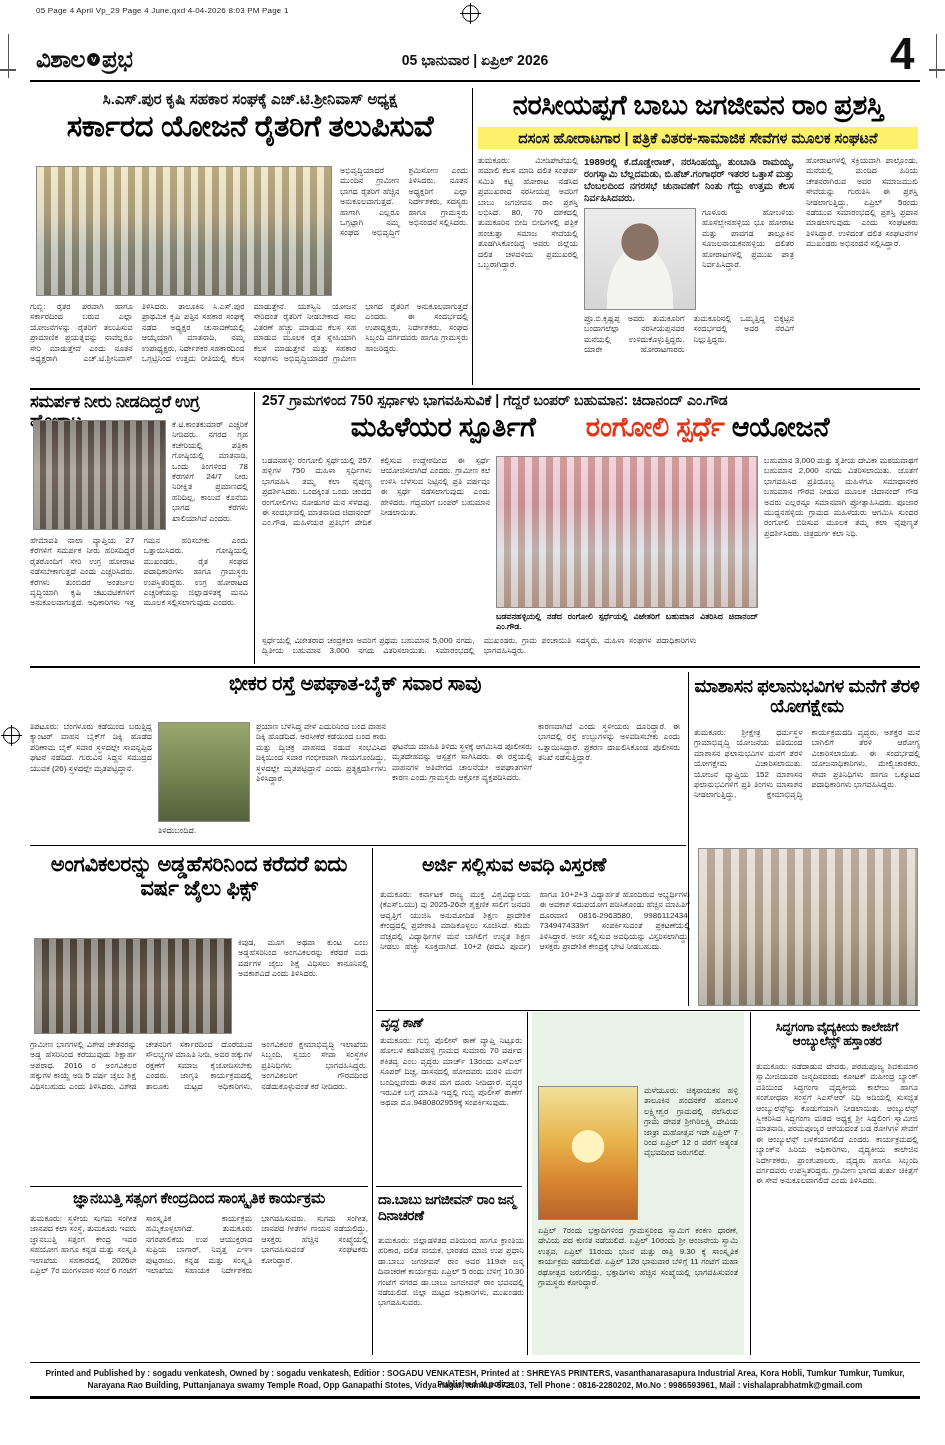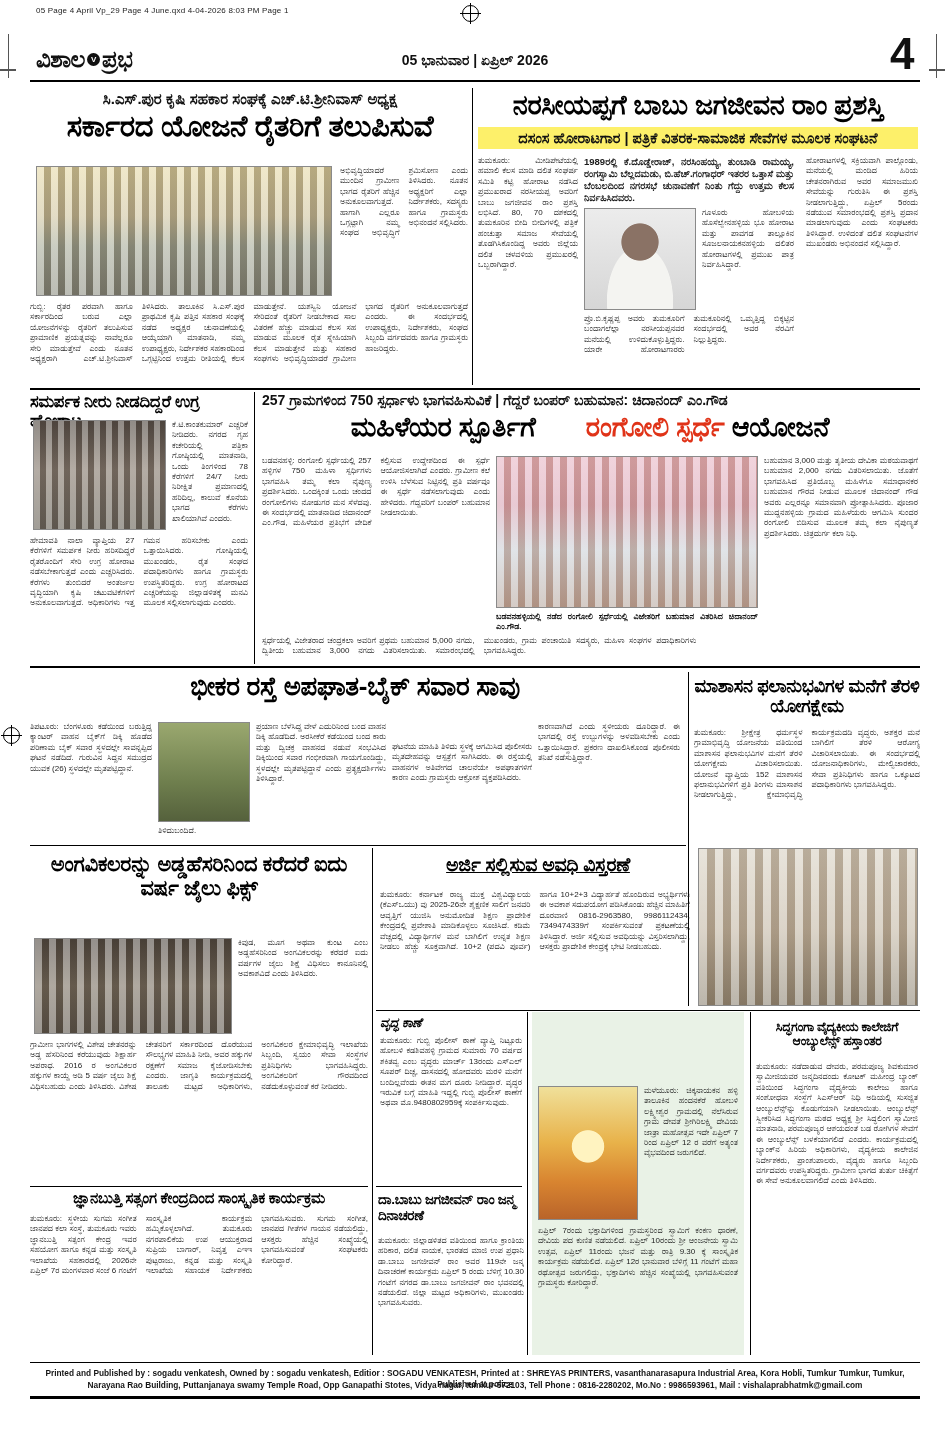--- a/index.html
+++ b/index.html
@@ -109,21 +109,21 @@
   <div class="abs kicker" style="left:262px;top:392px;width:656px;font-size:14px;text-align:left;">257 ಗ್ರಾಮಗಳಿಂದ 750 ಸ್ಪರ್ಧಾಳು ಭಾಗವಹಿಸುವಿಕೆ | ಗೆದ್ದರೆ ಬಂಪರ್ ಬಹುಮಾನ: ಚಿದಾನಂದ್ ಎಂ.ಗೌಡ</div>
   <div class="abs hl" style="left:262px;top:412px;width:656px;font-size:27px;"><span>ಮಹಿಳೆಯರ ಸ್ಪೂರ್ತಿಗೆ </span><span class="red">ರಂಗೋಲಿ ಸ್ಪರ್ಧೆ</span><span> ಆಯೋಜನೆ</span></div>
   <div class="abs body-text c2" style="left:262px;top:456px;width:228px;height:176px;">ಬಡವನಹಳ್ಳಿ: ರಂಗೋಲಿ ಸ್ಪರ್ಧೆಯಲ್ಲಿ 257 ಹಳ್ಳಿಗಳ 750 ಮಹಿಳಾ ಸ್ಪರ್ಧಿಗಳು ಭಾಗವಹಿಸಿ ತಮ್ಮ ಕಲಾ ನೈಪುಣ್ಯ ಪ್ರದರ್ಶಿಸಿದರು. ಒಂದಕ್ಕಿಂತ ಒಂದು ಚಂದದ ರಂಗೋಲಿಗಳು ನೋಡುಗರ ಮನ ಸೆಳೆದವು. ಈ ಸಂದರ್ಭದಲ್ಲಿ ಮಾತನಾಡಿದ ಚಿದಾನಂದ್ ಎಂ.ಗೌಡ, ಮಹಿಳೆಯರ ಪ್ರತಿಭೆಗೆ ವೇದಿಕೆ ಕಲ್ಪಿಸುವ ಉದ್ದೇಶದಿಂದ ಈ ಸ್ಪರ್ಧೆ ಆಯೋಜಿಸಲಾಗಿದೆ ಎಂದರು. ಗ್ರಾಮೀಣ ಕಲೆ ಉಳಿಸಿ ಬೆಳೆಸುವ ನಿಟ್ಟಿನಲ್ಲಿ ಪ್ರತಿ ವರ್ಷವೂ ಈ ಸ್ಪರ್ಧೆ ನಡೆಸಲಾಗುವುದು ಎಂದು ಹೇಳಿದರು. ಗೆದ್ದವರಿಗೆ ಬಂಪರ್ ಬಹುಮಾನ ನೀಡಲಾಯಿತು.</div>
   <div class="abs photo ph-rangoli" style="left:496px;top:456px;width:262px;height:152px;"></div>
   <div class="abs caption" style="left:496px;top:612px;width:262px;height:20px;">ಬಡವನಹಳ್ಳಿಯಲ್ಲಿ ನಡೆದ ರಂಗೋಲಿ ಸ್ಪರ್ಧೆಯಲ್ಲಿ ವಿಜೇತರಿಗೆ ಬಹುಮಾನ ವಿತರಿಸಿದ ಚಿದಾನಂದ್ ಎಂ.ಗೌಡ.</div>
   <div class="abs body-text" style="left:764px;top:456px;width:154px;height:176px;">ಬಹುಮಾನ 3,000 ಮತ್ತು ತೃತೀಯ ದೇವಿಕಾ ಮಠಯವಾಥಗೆ ಬಹುಮಾನ 2,000 ನಗದು ವಿತರಿಸಲಾಯಿತು. ಜೊತೆಗೆ ಭಾಗವಹಿಸಿದ ಪ್ರತಿಯೊಬ್ಬ ಮಹಿಳೆಗೂ ಸಮಾಧಾನಕರ ಬಹುಮಾನ ಗೌರವ ನೀಡುವ ಮೂಲಕ ಚಿದಾನಂದ್ ಗೌಡ ಅವರು ಎಲ್ಲರನ್ನೂ ಸಮಾನವಾಗಿ ಪ್ರೋತ್ಸಾಹಿಸಿದರು. ಪೂಜಾರ ಮುದ್ದನಹಳ್ಳಿಯ ಗ್ರಾಮದ ಮಹಿಳೆಯರು ಆಗಮಿಸಿ ಸುಂದರ ರಂಗೋಲಿ ಬಿಡಿಸುವ ಮೂಲಕ ತಮ್ಮ ಕಲಾ ನೈಪುಣ್ಯತೆ ಪ್ರದರ್ಶಿಸಿದರು. ಚಿತ್ರದುರ್ಗ ಕಲಾ ನಿಧಿ.</div>
   <div class="abs body-text c3" style="left:262px;top:636px;width:656px;height:28px;">ಸ್ಪರ್ಧೆಯಲ್ಲಿ ವಿಜೇತರಾದ ಚಂದ್ರಕಲಾ ಅವರಿಗೆ ಪ್ರಥಮ ಬಹುಮಾನ 5,000 ನಗದು, ದ್ವಿತೀಯ ಬಹುಮಾನ 3,000 ನಗದು ವಿತರಿಸಲಾಯಿತು. ಸಮಾರಂಭದಲ್ಲಿ ಮುಖಂಡರು, ಗ್ರಾಮ ಪಂಚಾಯಿತಿ ಸದಸ್ಯರು, ಮಹಿಳಾ ಸಂಘಗಳ ಪದಾಧಿಕಾರಿಗಳು ಭಾಗವಹಿಸಿದ್ದರು.</div>
 
   <div class="rule-h" style="left:30px;top:666px;width:890px;"></div>
 
-  <div class="abs hl" style="left:30px;top:672px;width:650px;font-size:26px;">ಭೀಕರ ರಸ್ತೆ ಅಪಘಾತ-ಬೈಕ್ ಸವಾರ ಸಾವು</div>
+  <div class="abs hl" style="left:30px;top:672px;width:650px;font-size:20px;">ಭೀಕರ ರಸ್ತೆ ಅಪಘಾತ-ಬೈಕ್ ಸವಾರ ಸಾವು</div>
   <div class="abs body-text" style="left:30px;top:722px;width:122px;height:122px;">ತಿಪಟೂರು: ಬೆಂಗಳೂರು ಕಡೆಯಿಂದ ಬರುತ್ತಿದ್ದ ಕ್ಯಾಂಟರ್ ವಾಹನ ಬೈಕ್‌ಗೆ ಡಿಕ್ಕಿ ಹೊಡೆದ ಪರಿಣಾಮ ಬೈಕ್ ಸವಾರ ಸ್ಥಳದಲ್ಲೇ ಸಾವನ್ನಪ್ಪಿದ ಘಟನೆ ನಡೆದಿದೆ. ಗುರುವಿನ ಸಿದ್ದನ ಸಮುದ್ರದ ಯುವಕ (26) ಸ್ಥಳದಲ್ಲೇ ಮೃತಪಟ್ಟಿದ್ದಾನೆ.</div>
   <div class="abs photo ph-greenery" style="left:158px;top:722px;width:92px;height:100px;"></div>
   <div class="abs body-text" style="left:158px;top:826px;width:92px;height:18px;">ತಿಳಿದುಬಂದಿದೆ.</div>
   <div class="abs body-text" style="left:256px;top:722px;width:130px;height:122px;">ಪ್ರಯಾಣ ಬೆಳೆಸಿದ್ದ ವೇಳೆ ಎದುರಿನಿಂದ ಬಂದ ವಾಹನ ಡಿಕ್ಕಿ ಹೊಡೆದಿದೆ. ಅರಸೀಕೆರೆ ಕಡೆಯಿಂದ ಬಂದ ಕಾರು ಮತ್ತು ದ್ವಿಚಕ್ರ ವಾಹನದ ನಡುವೆ ಸಂಭವಿಸಿದ ಡಿಕ್ಕಿಯಿಂದ ಸವಾರ ಗಂಭೀರವಾಗಿ ಗಾಯಗೊಂಡಿದ್ದು, ಸ್ಥಳದಲ್ಲೇ ಮೃತಪಟ್ಟಿದ್ದಾನೆ ಎಂದು ಪ್ರತ್ಯಕ್ಷದರ್ಶಿಗಳು ತಿಳಿಸಿದ್ದಾರೆ.</div>
   <div class="abs body-text" style="left:392px;top:722px;width:140px;height:122px;margin-top:20px;">ಘಟನೆಯ ಮಾಹಿತಿ ತಿಳಿದು ಸ್ಥಳಕ್ಕೆ ಆಗಮಿಸಿದ ಪೊಲೀಸರು ಮೃತದೇಹವನ್ನು ಆಸ್ಪತ್ರೆಗೆ ಸಾಗಿಸಿದರು. ಈ ರಸ್ತೆಯಲ್ಲಿ ವಾಹನಗಳ ಅತಿವೇಗದ ಚಾಲನೆಯೇ ಅಪಘಾತಗಳಿಗೆ ಕಾರಣ ಎಂದು ಗ್ರಾಮಸ್ಥರು ಆಕ್ರೋಶ ವ್ಯಕ್ತಪಡಿಸಿದರು.</div>
   <div class="abs body-text" style="left:538px;top:722px;width:142px;height:122px;">ಕಾರಣವಾಗಿದೆ ಎಂದು ಸ್ಥಳೀಯರು ದೂರಿದ್ದಾರೆ. ಈ ಭಾಗದಲ್ಲಿ ರಸ್ತೆ ಉಬ್ಬುಗಳನ್ನು ಅಳವಡಿಸಬೇಕು ಎಂದು ಒತ್ತಾಯಿಸಿದ್ದಾರೆ. ಪ್ರಕರಣ ದಾಖಲಿಸಿಕೊಂಡ ಪೊಲೀಸರು ತನಿಖೆ ನಡೆಸುತ್ತಿದ್ದಾರೆ.</div>
 
   <div class="rule-v" style="left:688px;top:672px;height:334px;"></div>
   <div class="abs hl" style="left:694px;top:676px;width:226px;font-size:18px;">ಮಾಶಾಸನ ಫಲಾನುಭವಿಗಳ ಮನೆಗೆ ತೆರಳಿ ಯೋಗಕ್ಷೇಮ</div>
   <div class="abs body-text c2" style="left:694px;top:728px;width:226px;height:116px;">ತುಮಕೂರು: ಶ್ರೀಕ್ಷೇತ್ರ ಧರ್ಮಸ್ಥಳ ಗ್ರಾಮಾಭಿವೃದ್ಧಿ ಯೋಜನೆಯ ವತಿಯಿಂದ ಮಾಶಾಸನ ಫಲಾನುಭವಿಗಳ ಮನೆಗೆ ತೆರಳಿ ಯೋಗಕ್ಷೇಮ ವಿಚಾರಿಸಲಾಯಿತು. ಯೋಜನೆ ವ್ಯಾಪ್ತಿಯ 152 ಮಾಶಾಸನ ಫಲಾನುಭವಿಗಳಿಗೆ ಪ್ರತಿ ತಿಂಗಳು ಮಾಸಾಶನ ನೀಡಲಾಗುತ್ತಿದ್ದು, ಕ್ಷೇಮಾಭಿವೃದ್ಧಿ ಕಾರ್ಯಕ್ರಮದಡಿ ವೃದ್ಧರು, ಅಶಕ್ತರ ಮನೆ ಬಾಗಿಲಿಗೆ ತೆರಳಿ ಆರೋಗ್ಯ ವಿಚಾರಿಸಲಾಯಿತು. ಈ ಸಂದರ್ಭದಲ್ಲಿ ಯೋಜನಾಧಿಕಾರಿಗಳು, ಮೇಲ್ವಿಚಾರಕರು, ಸೇವಾ ಪ್ರತಿನಿಧಿಗಳು ಹಾಗೂ ಒಕ್ಕೂಟದ ಪದಾಧಿಕಾರಿಗಳು ಭಾಗವಹಿಸಿದ್ದರು.</div>
@@ -131,21 +131,21 @@
 
   <div class="rule-h thin" style="left:30px;top:845px;width:656px;"></div>
 
   <div class="abs hl" style="left:30px;top:852px;width:338px;font-size:21px;">ಅಂಗವಿಕಲರನ್ನು ಅಡ್ಡಹೆಸರಿನಿಂದ ಕರೆದರೆ ಐದು ವರ್ಷ ಜೈಲು ಫಿಕ್ಸ್</div>
   <div class="abs photo ph-meeting" style="left:34px;top:938px;width:198px;height:96px;"></div>
   <div class="abs body-text" style="left:238px;top:938px;width:130px;height:96px;">ಕಿವುಡ, ಮೂಗ ಅಥವಾ ಕುಂಟ ಎಂಬ ಅಡ್ಡಹೆಸರಿನಿಂದ ಅಂಗವಿಕಲರನ್ನು ಕರೆದರೆ ಐದು ವರ್ಷಗಳ ಜೈಲು ಶಿಕ್ಷೆ ವಿಧಿಸಲು ಕಾನೂನಿನಲ್ಲಿ ಅವಕಾಶವಿದೆ ಎಂದು ತಿಳಿಸಿದರು.</div>
   <div class="abs body-text c3" style="left:30px;top:1040px;width:338px;height:140px;">ಗ್ರಾಮೀಣ ಭಾಗಗಳಲ್ಲಿ ವಿಶೇಷ ಚೇತನರನ್ನು ಅಡ್ಡ ಹೆಸರಿನಿಂದ ಕರೆಯುವುದು ಶಿಕ್ಷಾರ್ಹ ಅಪರಾಧ. 2016 ರ ಅಂಗವಿಕಲರ ಹಕ್ಕುಗಳ ಕಾಯ್ದೆ ಅಡಿ 5 ವರ್ಷ ಜೈಲು ಶಿಕ್ಷೆ ವಿಧಿಸಬಹುದು ಎಂದು ತಿಳಿಸಿದರು. ವಿಶೇಷ ಚೇತನರಿಗೆ ಸರ್ಕಾರದಿಂದ ದೊರೆಯುವ ಸೌಲಭ್ಯಗಳ ಮಾಹಿತಿ ನೀಡಿ, ಅವರ ಹಕ್ಕುಗಳ ರಕ್ಷಣೆಗೆ ಸಮಾಜ ಕೈಜೋಡಿಸಬೇಕು ಎಂದರು. ಜಾಗೃತಿ ಕಾರ್ಯಕ್ರಮದಲ್ಲಿ ತಾಲೂಕು ಮಟ್ಟದ ಅಧಿಕಾರಿಗಳು, ಅಂಗವಿಕಲರ ಕ್ಷೇಮಾಭಿವೃದ್ಧಿ ಇಲಾಖೆಯ ಸಿಬ್ಬಂದಿ, ಸ್ವಯಂ ಸೇವಾ ಸಂಸ್ಥೆಗಳ ಪ್ರತಿನಿಧಿಗಳು ಭಾಗವಹಿಸಿದ್ದರು. ಅಂಗವಿಕಲರಿಗೆ ಗೌರವದಿಂದ ನಡೆದುಕೊಳ್ಳುವಂತೆ ಕರೆ ನೀಡಿದರು.</div>
 
   <div class="rule-v" style="left:372px;top:848px;height:507px;"></div>
 
-  <div class="abs hl" style="left:383px;top:854px;width:310px;font-size:19px;text-decoration:underline;">ಅರ್ಜಿ ಸಲ್ಲಿಸುವ ಅವಧಿ ವಿಸ್ತರಣೆ</div>
+  <div class="abs hl" style="left:359px;top:854px;width:310px;font-size:19px;">ಅರ್ಜಿ ಸಲ್ಲಿಸುವ ಅವಧಿ ವಿಸ್ತರಣೆ</div>
   <div class="abs body-text c2" style="left:380px;top:890px;width:310px;height:116px;">ತುಮಕೂರು: ಕರ್ನಾಟಕ ರಾಜ್ಯ ಮುಕ್ತ ವಿಶ್ವವಿದ್ಯಾಲಯ (ಕೆಎಸ್ಒಯು) ವು 2025-26ನೇ ಶೈಕ್ಷಣಿಕ ಸಾಲಿಗೆ ಜನವರಿ ಆವೃತ್ತಿಗೆ ಯುಜಿಸಿ ಅನುಮೋದಿತ ಶಿಕ್ಷಣ ಪ್ರಾದೇಶಿಕ ಕೇಂದ್ರದಲ್ಲಿ ಪ್ರವೇಶಾತಿ ಮಾಡಿಕೊಳ್ಳಲು ಸೂಚಿಸಿದೆ. ಕಡಿಮೆ ವೆಚ್ಚದಲ್ಲಿ ವಿದ್ಯಾರ್ಥಿಗಳ ಮನೆ ಬಾಗಿಲಿಗೆ ಉನ್ನತ ಶಿಕ್ಷಣ ನೀಡಲು ಹೆಚ್ಚು ಸೂಕ್ತವಾಗಿದೆ. 10+2 (ಪದವಿ ಪೂರ್ವ) ಹಾಗೂ 10+2+3 ವಿದ್ಯಾರ್ಹತೆ ಹೊಂದಿರುವ ಅಭ್ಯರ್ಥಿಗಳು ಈ ಅವಕಾಶ ಸದುಪಯೋಗ ಪಡಿಸಿಕೊಂಡು ಹೆಚ್ಚಿನ ಮಾಹಿತಿಗೆ ದೂರವಾಣಿ 0816-2963580, 9986112434, 7349474339ಗೆ ಸಂಪರ್ಕಿಸುವಂತೆ ಪ್ರಕಟಣೆಯಲ್ಲಿ ತಿಳಿಸಿದ್ದಾರೆ. ಅರ್ಜಿ ಸಲ್ಲಿಸುವ ಅವಧಿಯನ್ನು ವಿಸ್ತರಿಸಲಾಗಿದ್ದು, ಆಸಕ್ತರು ಪ್ರಾದೇಶಿಕ ಕೇಂದ್ರಕ್ಕೆ ಭೇಟಿ ನೀಡಬಹುದು.</div>
 
   <div class="rule-h thin" style="left:376px;top:1010px;width:544px;"></div>
 
   <div class="abs hl-left" style="left:380px;top:1016px;width:140px;font-size:13px;font-style:italic;">ವೃದ್ಧ ಕಾಣೆ</div>
   <div class="abs body-text" style="left:380px;top:1036px;width:142px;height:144px;">ತುಮಕೂರು: ಗುಬ್ಬಿ ಪೊಲೀಸ್ ಠಾಣೆ ವ್ಯಾಪ್ತಿ ನಿಟ್ಟೂರು ಹೋಬಳಿ ಕಡಶಿವಹಳ್ಳಿ ಗ್ರಾಮದ ಸುಮಾರು 70 ವರ್ಷದ ಶಕಿತವ್ವ ಎಂಬ ವೃದ್ಧರು ಮಾರ್ಚ್ 13ರಂದು ಎಸ್‌ಎಲ್ ಸೂಪರ್ ದಿಚ್ಚ, ದಾಸನದಲ್ಲಿ ಹೋದವರು ಮರಳಿ ಮನೆಗೆ ಬಂದಿಲ್ಲವೆಂದು ಈತನ ಮಗ ದೂರು ನೀಡಿದ್ದಾರೆ. ವೃದ್ಧರ ಇರುವಿಕೆ ಬಗ್ಗೆ ಮಾಹಿತಿ ಇದ್ದಲ್ಲಿ ಗುಬ್ಬಿ ಪೊಲೀಸ್ ಠಾಣೆಗೆ ಅಥವಾ ಮೊ.9480802959ಕ್ಕೆ ಸಂಪರ್ಕಿಸುವುದು.</div>
 
   <div class="rule-h thin" style="left:376px;top:1186px;width:146px;"></div>
 
   <div class="abs hl-left" style="left:378px;top:1192px;width:146px;font-size:13.5px;">ದಾ.ಬಾಬು ಜಗಜೀವನ್ ರಾಂ ಜನ್ಮ ದಿನಾಚರಣೆ</div>

